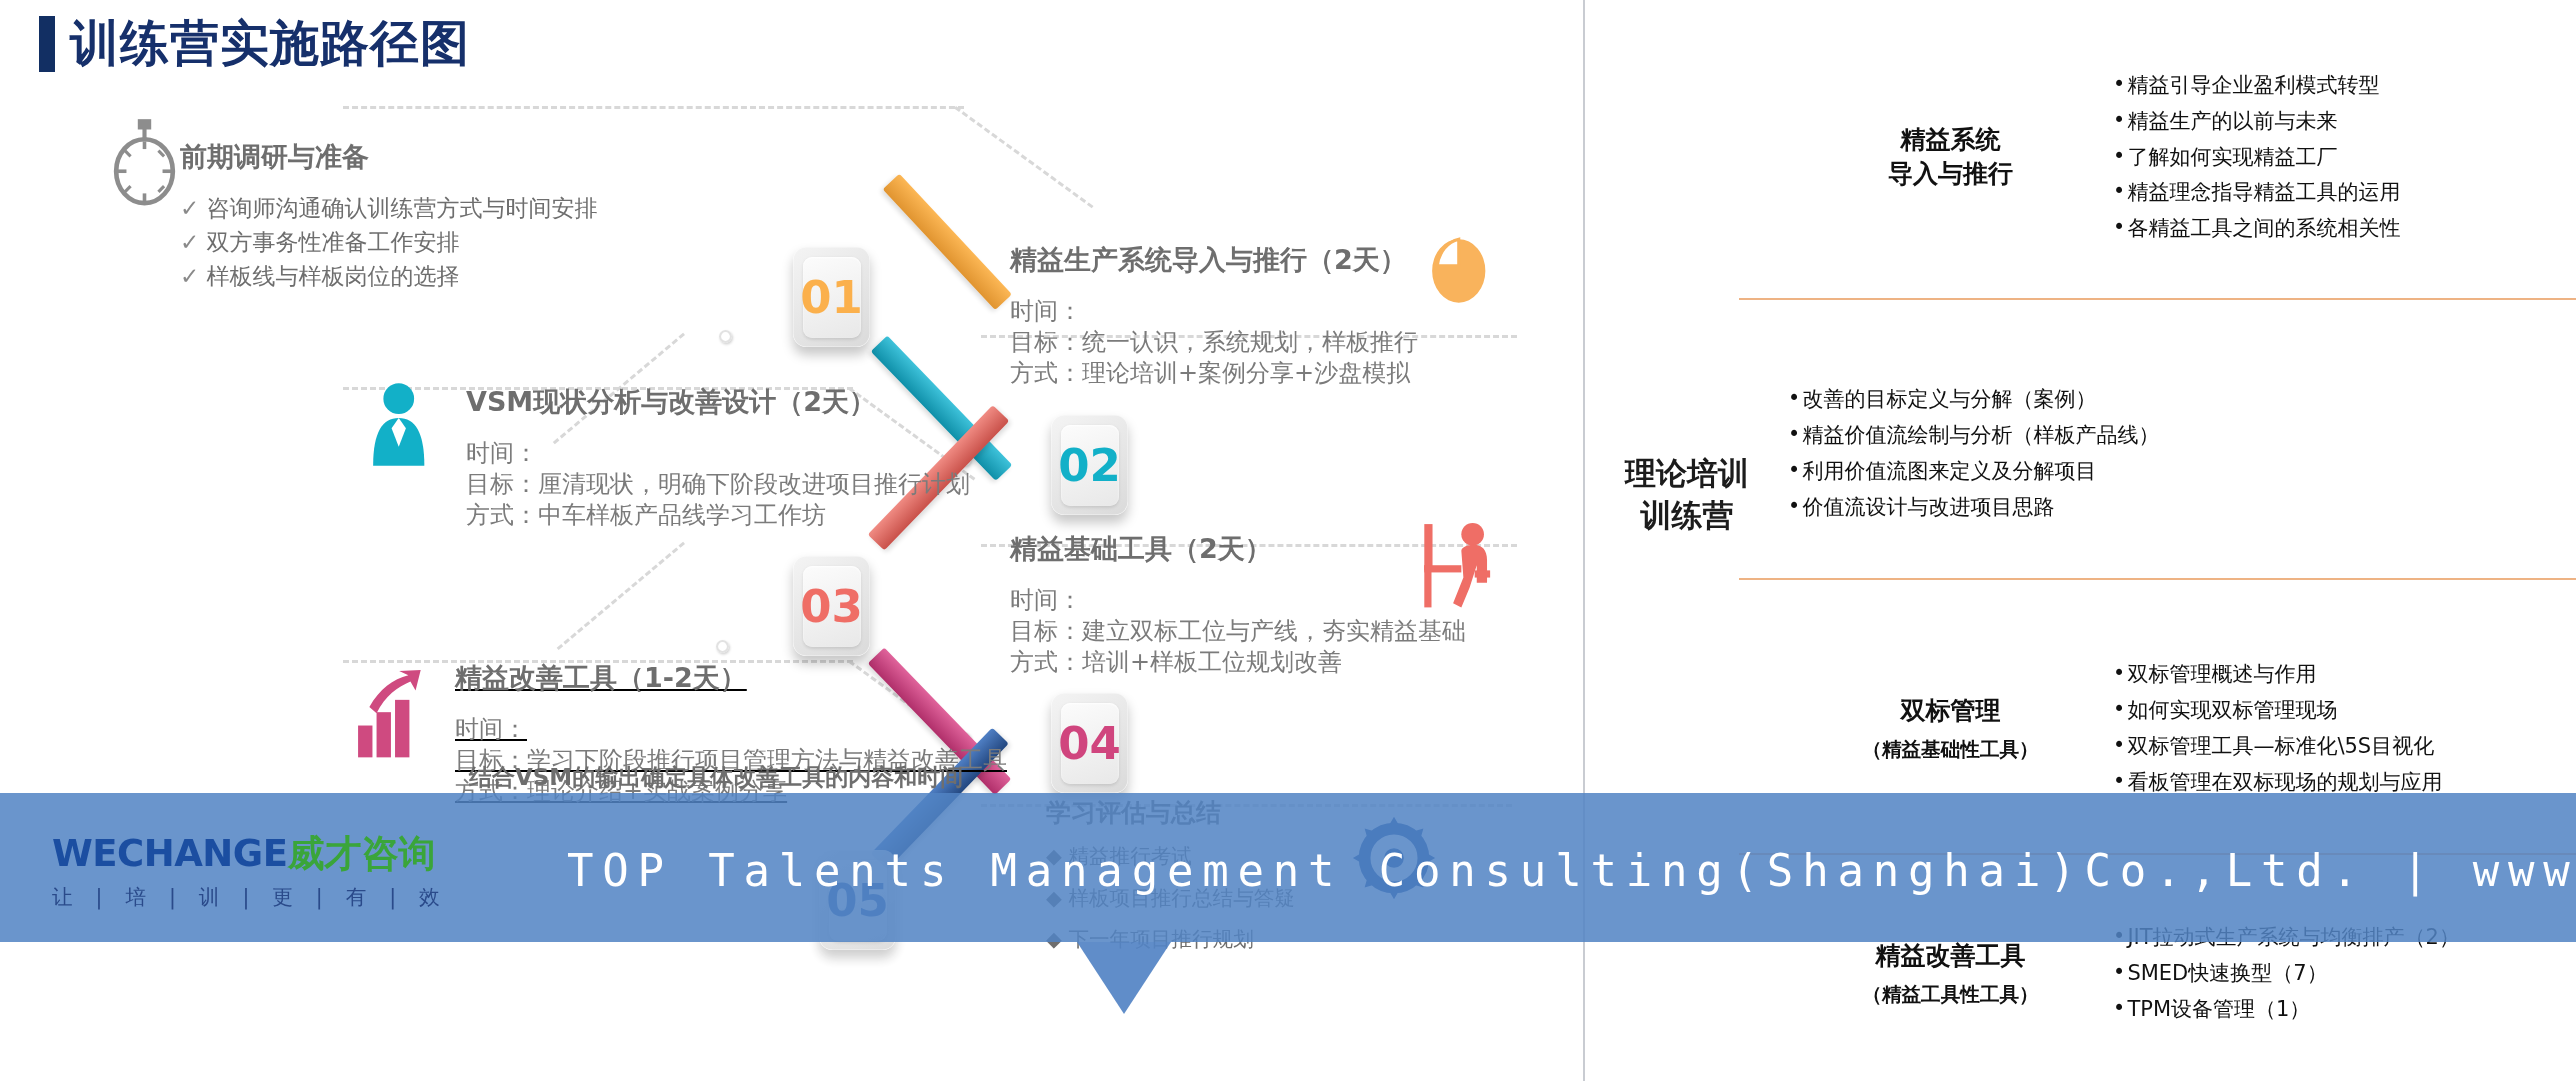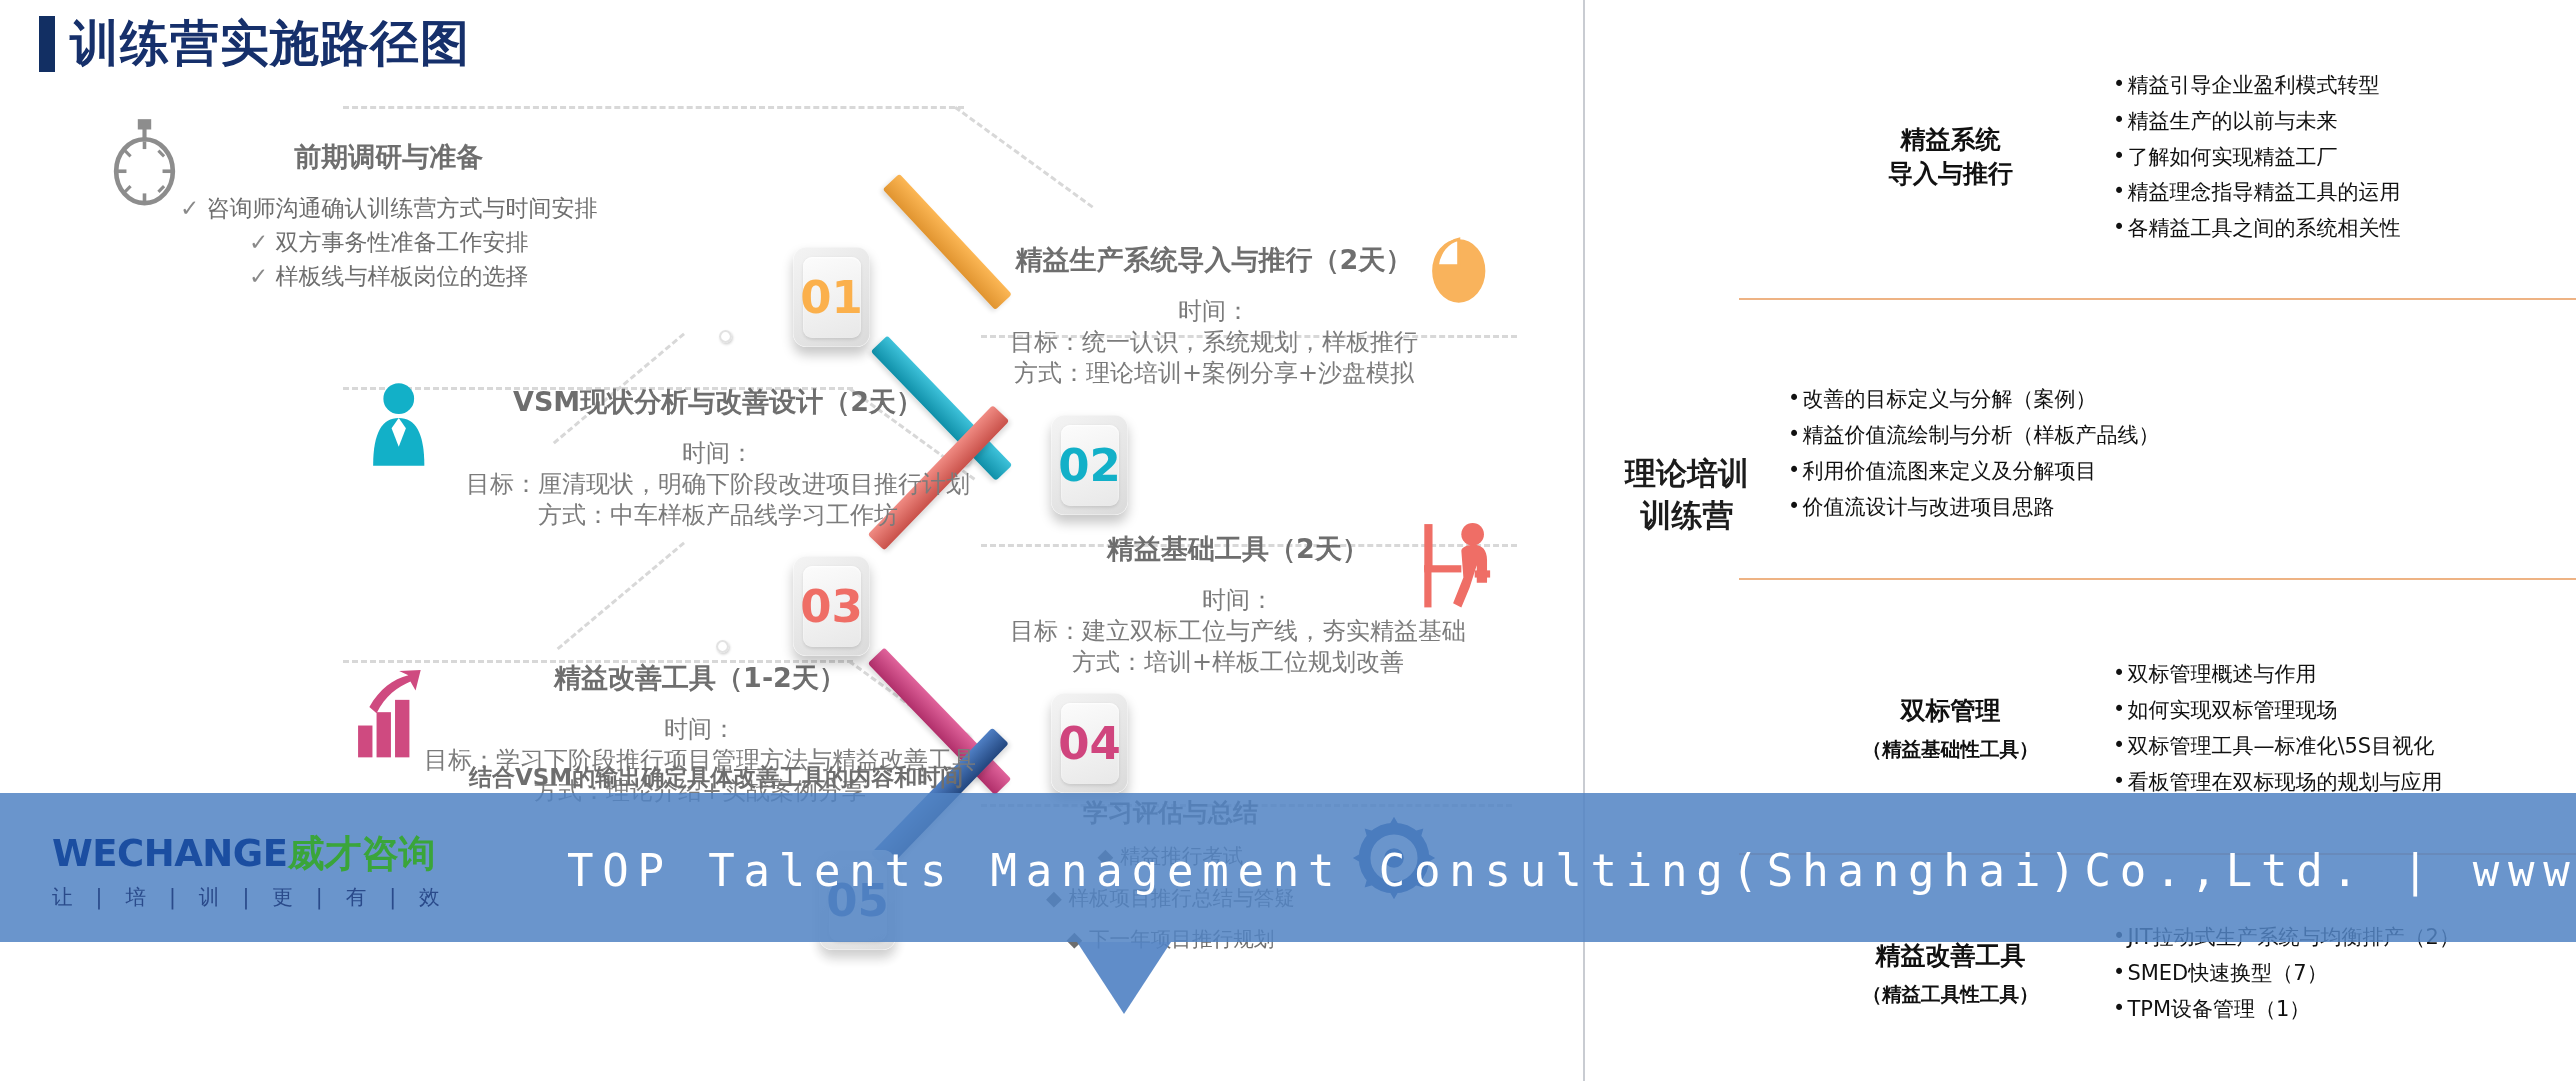--- a/index.html
+++ b/index.html
@@ -1,21 +1,21 @@
 <!DOCTYPE html>
 <html style="font-size:8.2px"><head>
 <meta charset="utf-8">
 <style>
   * { box-sizing: border-box; margin:0; padding:0; }
   html,body { width:3864px; height:1082px; background:#ffffff; overflow:hidden;
     font-family:"Liberation Sans","DejaVu Sans",sans-serif; }
   #stage { position:relative; width:3864px; height:1082px; background:#fff; }
 
   
-  #left { position:absolute; left:0; top:0; width:1584px; height:1082px; background:#fff;text-align:center; }
+  #left { position:absolute; left:0; top:0; width:1584px; height:1082px; background:#fff; }
   #title-wrap { position:absolute; left:39px; top:15.5px; display:flex; align-items:center; gap:15.5px; }
   #title-bar { width:15.5px; height:56px; background:#122f63; }
   #title-text { font-size:49px; font-weight:bold; color:#16306b; letter-spacing:1px;
      font-family:"DejaVu Sans","Liberation Sans",sans-serif; line-height:1; }
 
   .divider-v { position:absolute; left:1583px; top:0; width:1.5px; height:1082px; background:#c9ccd2; }
 
   
   .stepblock { position:absolute; }
   .step-head { font-size:27px; font-weight:bold; color:#6e6e6e; white-space:nowrap;
@@ -222,21 +222,21 @@
     </div>
     <svg class="ico" style="left:1421px; top:521px;" width="75" height="90" viewBox="0 0 145 175">
       <rect x="6" y="6" width="16" height="90" fill="#ef6e66"></rect>
       <rect x="6" y="86" width="72" height="14" fill="#ef6e66"></rect>
       <rect x="6" y="86" width="14" height="82" fill="#ef6e66"></rect>
       <circle cx="100" cy="26" r="22" fill="#ef6e66"></circle>
       <path d="M78 58 C78 50 92 46 102 46 C118 46 128 56 128 76 L128 120 L108 120 L108 86 L94 130 L78 168 L62 160 L82 110 Z" fill="#ef6e66"></path>
       <rect x="104" y="96" width="30" height="14" fill="#ef6e66"></rect>
     </svg>
 
-    <div class="stepblock" style="left:424px; top:660px;">
+    <div class="stepblock" style="left:455px; top:660px;text-decoration:underline;">
       <div class="step-head">精益改善工具（1-2天）</div>
       <div class="step-body">
         <div>时间：</div>
         <div>目标：学习下阶段推行项目管理方法与精益改善工具</div>
         <div>方式：理论介绍+实战案例分享</div>
       </div>
     </div>
     <div id="vsm-note">结合VSM的输出确定具体改善工具的内容和时间</div>
     <svg class="ico" style="left:355px; top:670px;" width="77" height="90" viewBox="0 0 150 175">
       <rect x="6" y="108" width="28" height="62" fill="#cf4a80"></rect>

